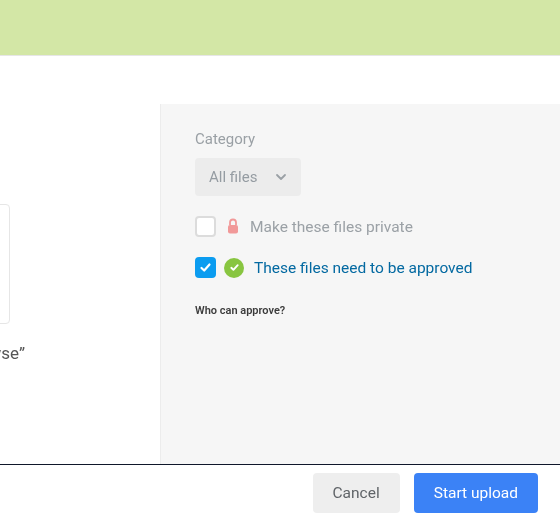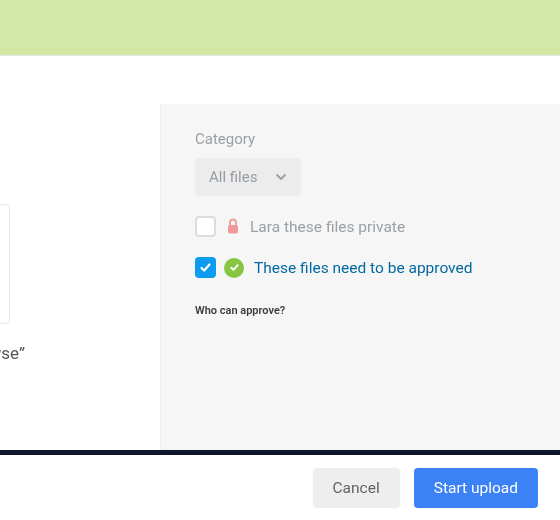--- a/index.html
+++ b/index.html
@@ -134,22 +134,22 @@
       font-weight: 600;
       color: #3c3c3c;
       margin-top: 26px;
       margin-bottom: 12px;
     }
     .footer {
       position: absolute;
       left: 0;
       right: 0;
       bottom: 0;
-      height: 70px;
-      border-top: 5px solid #0f172a;
+      height: 56px;
+      border-top: 1px solid #0f172a;
       display: flex;
       align-items: center;
       justify-content: flex-end;
       padding-right: 22px;
       gap: 14px;
       background: #fff;
     }
     .btn {
       height: 40px;
       padding: 0 20px;
@@ -197,21 +197,21 @@
     </div>
 
     <div class="row">
       <div class="checkbox unchecked"></div>
       <span class="lock-wrap">
         <svg width="14" height="17" viewBox="0 0 14 17">
           <path d="M4 7 V4.5 a3 3 0 0 1 6 0 V7" stroke="#f19999" stroke-width="1.8" fill="none"></path>
           <rect x="2" y="7" width="10" height="8.5" rx="2" fill="#f19999"></rect>
         </svg>
       </span>
-      <span class="row-text muted">Lara these files private</span>
+      <span class="row-text muted">Make these files private</span>
     </div>
 
     <div class="row">
       <div class="checkbox checked">
         <svg width="13" height="13" viewBox="0 0 13 13">
           <path d="M2.5 7 L5.2 9.5 L10.5 3.5" stroke="#ffffff" stroke-width="2.2" fill="none" stroke-linecap="round" stroke-linejoin="round"></path>
         </svg>
       </div>
       <span class="badge green">
         <svg width="11" height="11" viewBox="0 0 11 11">

